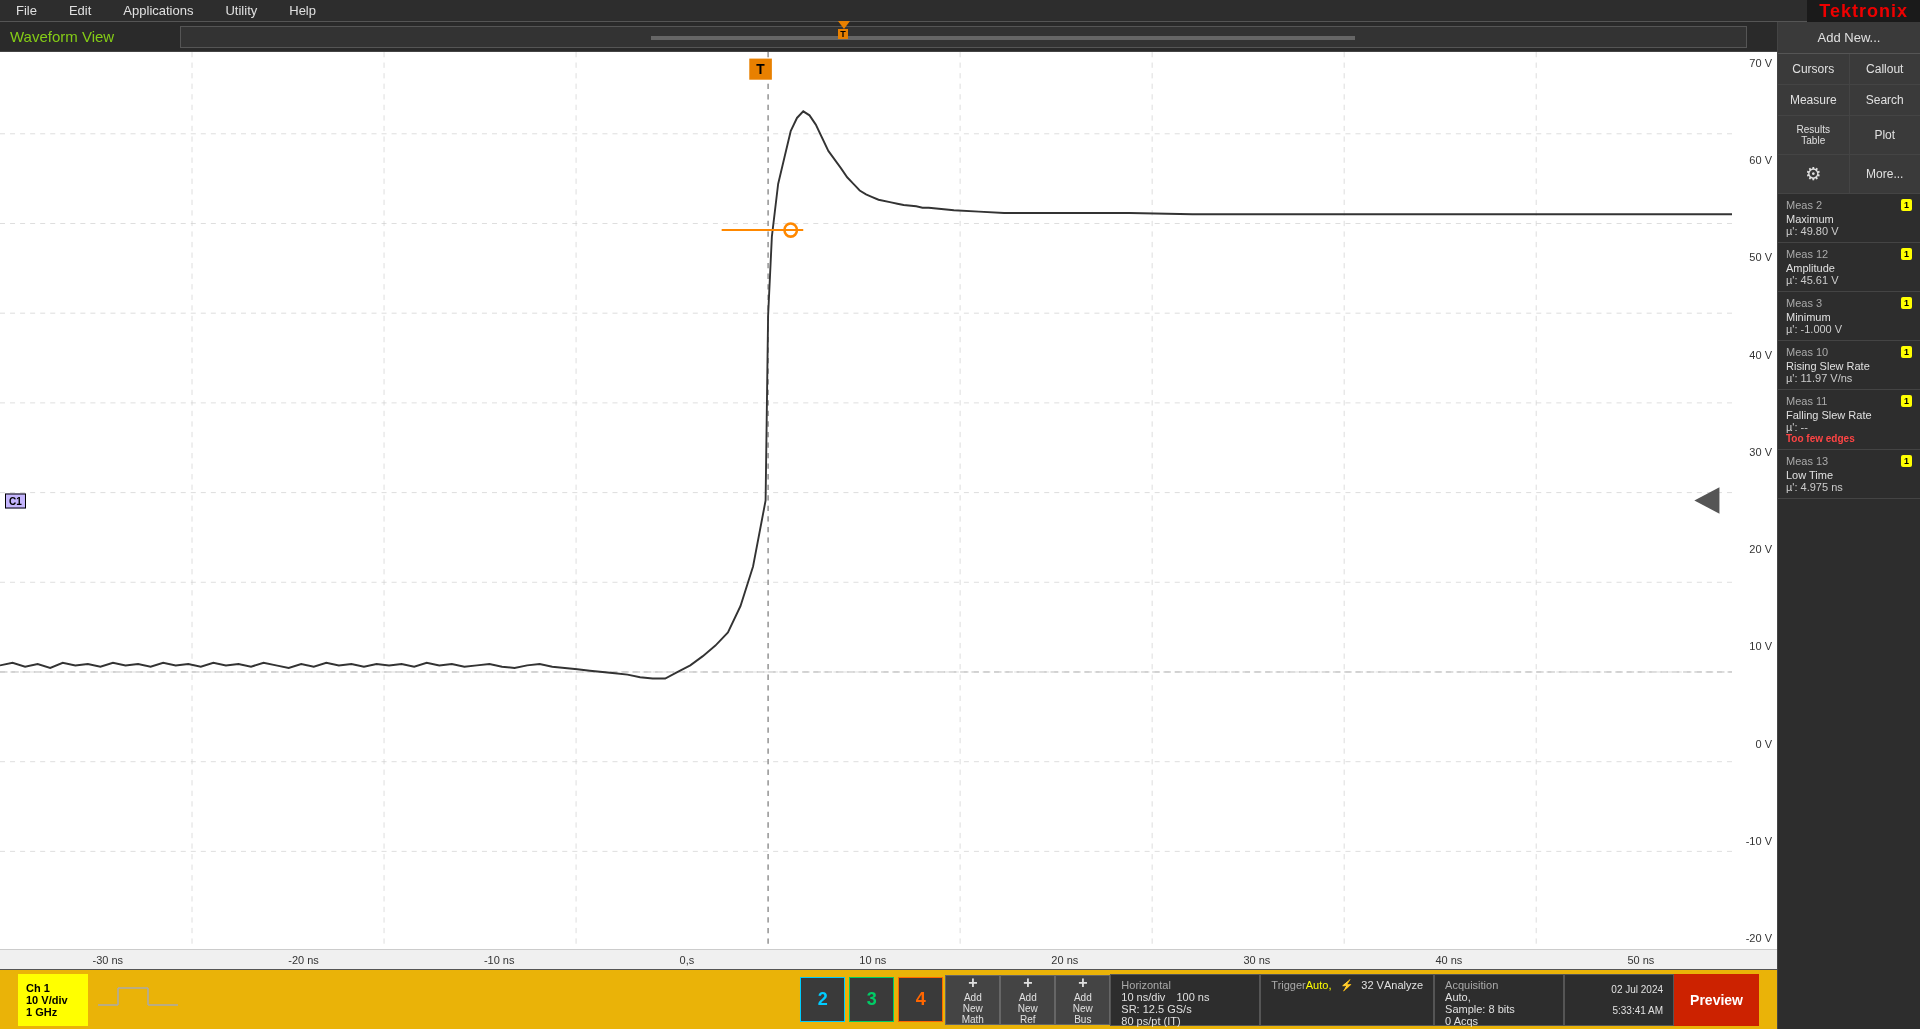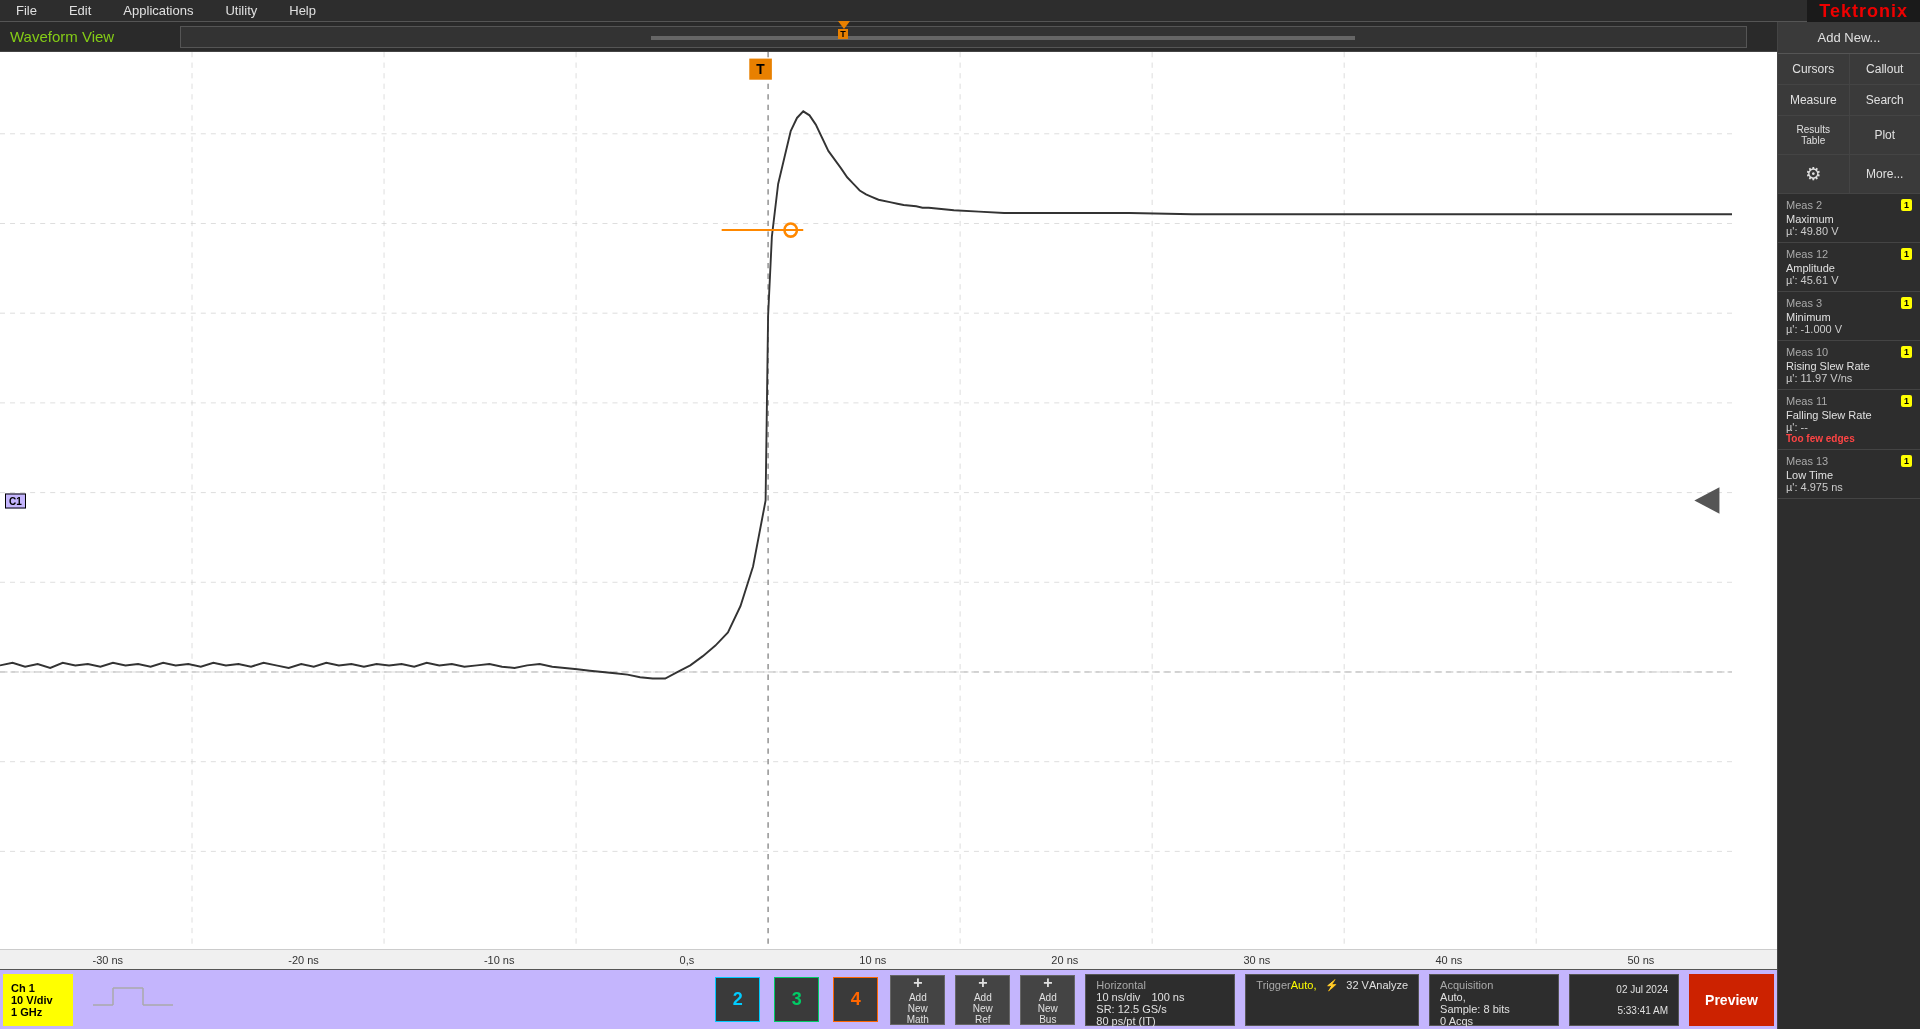--- a/index.html
+++ b/index.html
@@ -186,26 +186,25 @@
     
     .grid-h, .grid-v {
       stroke: #ccc;
       stroke-width: 0.5;
       stroke-dasharray: 4,4;
     }
 
     
     #bottom-bar {
       height: 60px;
-      background: #c4b5fd;
+      background: #eab308;
       display: flex;
       align-items: center;
       border-top: 1px solid #555;
-      gap: 10px;
-      padding: 0 3px;
+      padding: 0 18px;
     }
 
     
     #ch1-info {
       background: #ffff00;
       color: #000;
       padding: 3px 8px;
       font-size: 11px;
       font-weight: bold;
       min-width: 70px;
@@ -477,20 +476,32 @@
         <line x1="575" y1="135" x2="640" y2="135" stroke="#ff8800" stroke-width="1.5"></line>
 
         <circle cx="630" cy="135" r="5" fill="none" stroke="#ff8800" stroke-width="2"></circle>
 
         <rect x="597" y="5" width="18" height="16" fill="#e88000"></rect>
         <text x="606" y="17" text-anchor="middle" font-size="11" font-weight="bold" fill="#000">T</text>
 
         <polygon points="1350,340 1370,330 1370,350" fill="#555"></polygon>
       </svg>
 
+      <div id="y-axis-labels">
+        <span class="y-label">70 V</span>
+        <span class="y-label">60 V</span>
+        <span class="y-label">50 V</span>
+        <span class="y-label">40 V</span>
+        <span class="y-label">30 V</span>
+        <span class="y-label">20 V</span>
+        <span class="y-label">10 V</span>
+        <span class="y-label">0 V</span>
+        <span class="y-label">-10 V</span>
+        <span class="y-label">-20 V</span>
+      </div>
 
       <div id="ch1-indicator">C1</div>
 
     </div>
 
     <div id="x-axis-labels">
       <span class="x-label">-30 ns</span>
       <span class="x-label">-20 ns</span>
       <span class="x-label">-10 ns</span>
       <span class="x-label">0,s</span>

